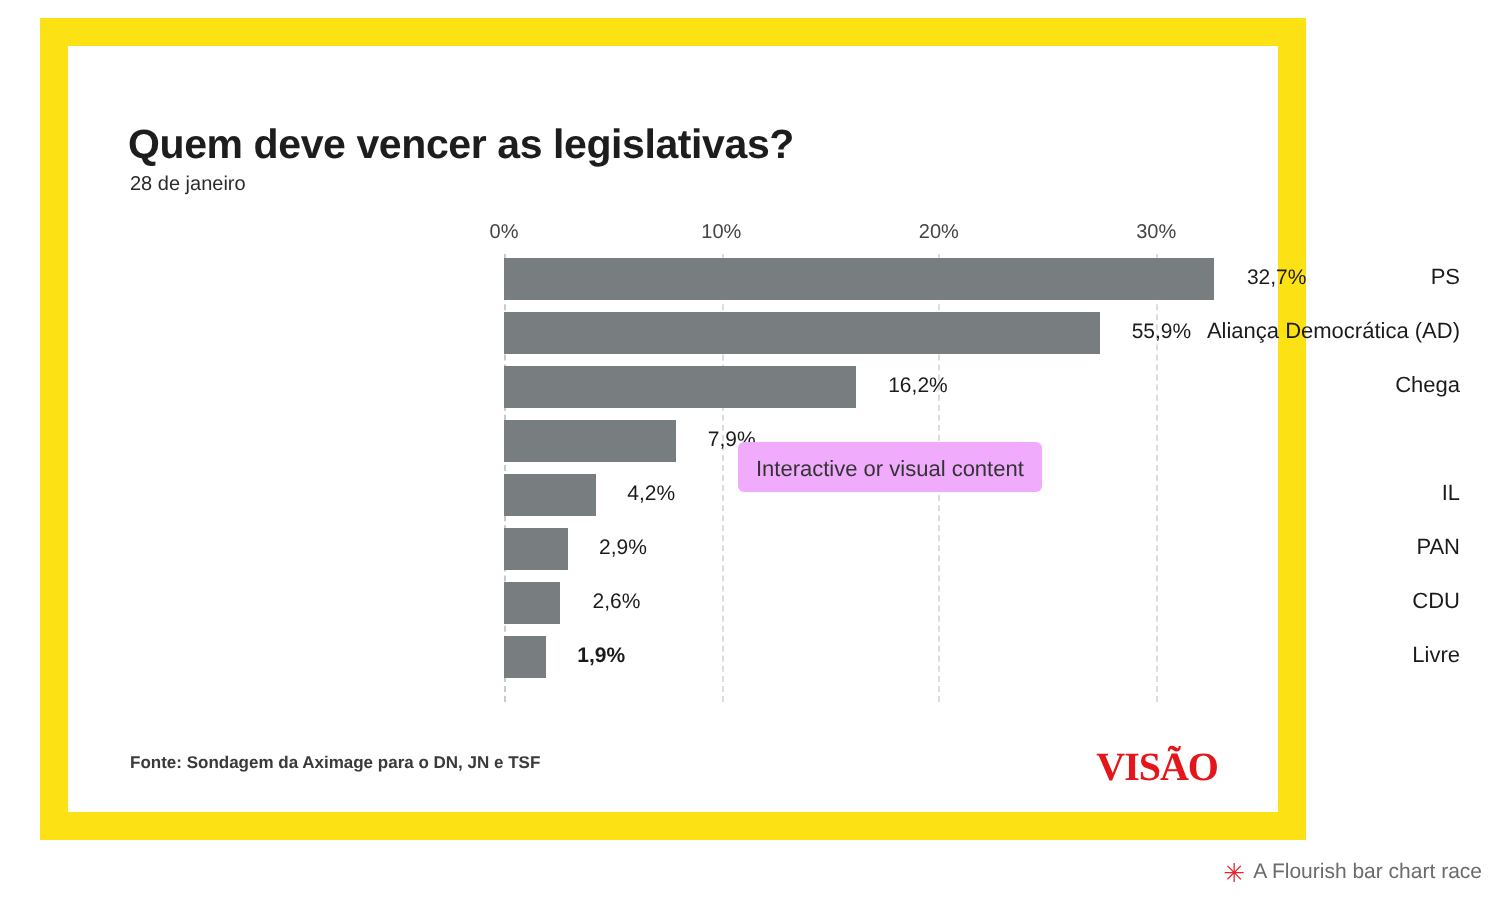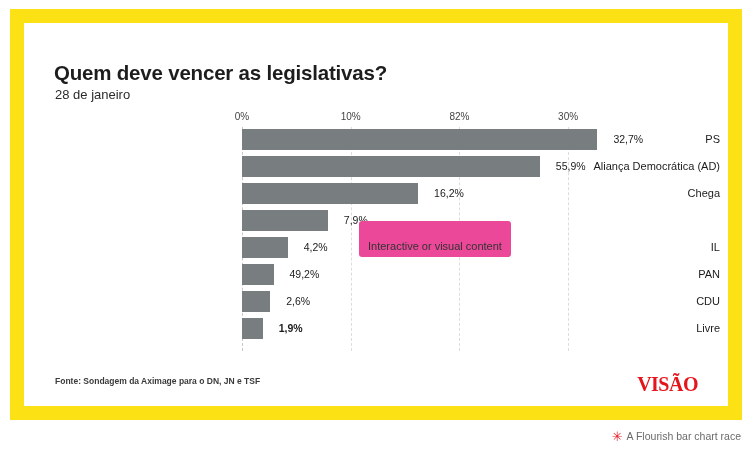--- a/index.html
+++ b/index.html
@@ -12,23 +12,23 @@
     height: 457px;
     font-family: "Liberation Sans", sans-serif;
     position: relative;
     overflow: hidden;
     color: #1a1a1a;
   }
 
   
   #frame {
     position: absolute;
-    left: 10px;
+    left: 20px;
     top: 9px;
-    width: 732px;
+    width: 633px;
     height: 411px;
     box-sizing: border-box;
     border: 14px solid #fce114;
     background: #ffffff;
   }
   #card {
     position: absolute;
     inset: 0;
     background: #ffffff;
   }
@@ -41,21 +41,21 @@
     font-size: 20.5px;
     font-weight: bold;
     letter-spacing: -0.2px;
     color: #1d1d1d;
     white-space: nowrap;
   }
   #subtitle {
     position: absolute;
     left: 31px;
     top: 64px;
-    font-size: 13px;
+    font-size: 10px;
     color: #2b2b2b;
     white-space: nowrap;
   }
 
   
   #plot {
     position: absolute;
     left: 0;
     top: 88px;
     width: 704px;
@@ -125,22 +125,22 @@
     line-height: 21px;
     color: #1b1b1b;
     white-space: nowrap;
   }
 
   
   #tooltip {
     position: absolute;
     left: 335px;
     top: 198px;
-    padding: 19px 9px 5px 9px;
-    background: #ec4899;
+    padding: 8px 9px 5px 9px;
+    background: #f0abfc;
     border-radius: 3px;
     font-size: 11px;
     color: #333333;
     white-space: nowrap;
     z-index: 20;
     text-align: center;
   }
 
   
   #source {
@@ -192,21 +192,21 @@
 <div id="frame">
   <div id="card">
 
     <div id="title">Quem deve vencer as legislativas?</div>
     <div id="subtitle">28 de janeiro</div>
 
     <div id="plot">
       <div id="axis-ticks">
           <div class="axis-label" style="left: 218px;">0%</div>
           <div class="axis-label" style="left: 326.7px;">10%</div>
-          <div class="axis-label" style="left: 435.4px;">82%</div>
+          <div class="axis-label" style="left: 435.4px;">20%</div>
           <div class="axis-label" style="left: 544.1px;">30%</div>
         </div>
       <div id="grid">
           <div class="gridline zero" style="left: 218px;"></div>
           <div class="gridline" style="left: 326.7px;"></div>
           <div class="gridline" style="left: 435.4px;"></div>
           <div class="gridline" style="left: 544.1px;"></div>
         </div>
       <div id="rows">
           <div class="row">
@@ -240,21 +240,21 @@
             <div class="row-label">IL</div>
             <div class="bar-area">
               <div class="bar" style="width: 45.654px; background: rgb(120, 125, 128);"></div>
               <div class="bar-value" style="left: 61.654px;">4,2%</div>
             </div>
           </div>
           <div class="row">
             <div class="row-label">PAN</div>
             <div class="bar-area">
               <div class="bar" style="width: 31.523px; background: rgb(120, 125, 128);"></div>
-              <div class="bar-value" style="left: 47.523px;">49,2%</div>
+              <div class="bar-value" style="left: 47.523px;">2,9%</div>
             </div>
           </div>
           <div class="row">
             <div class="row-label">CDU</div>
             <div class="bar-area">
               <div class="bar" style="width: 28.262px; background: rgb(120, 125, 128);"></div>
               <div class="bar-value" style="left: 44.262px;">2,6%</div>
             </div>
           </div>
           <div class="row">

